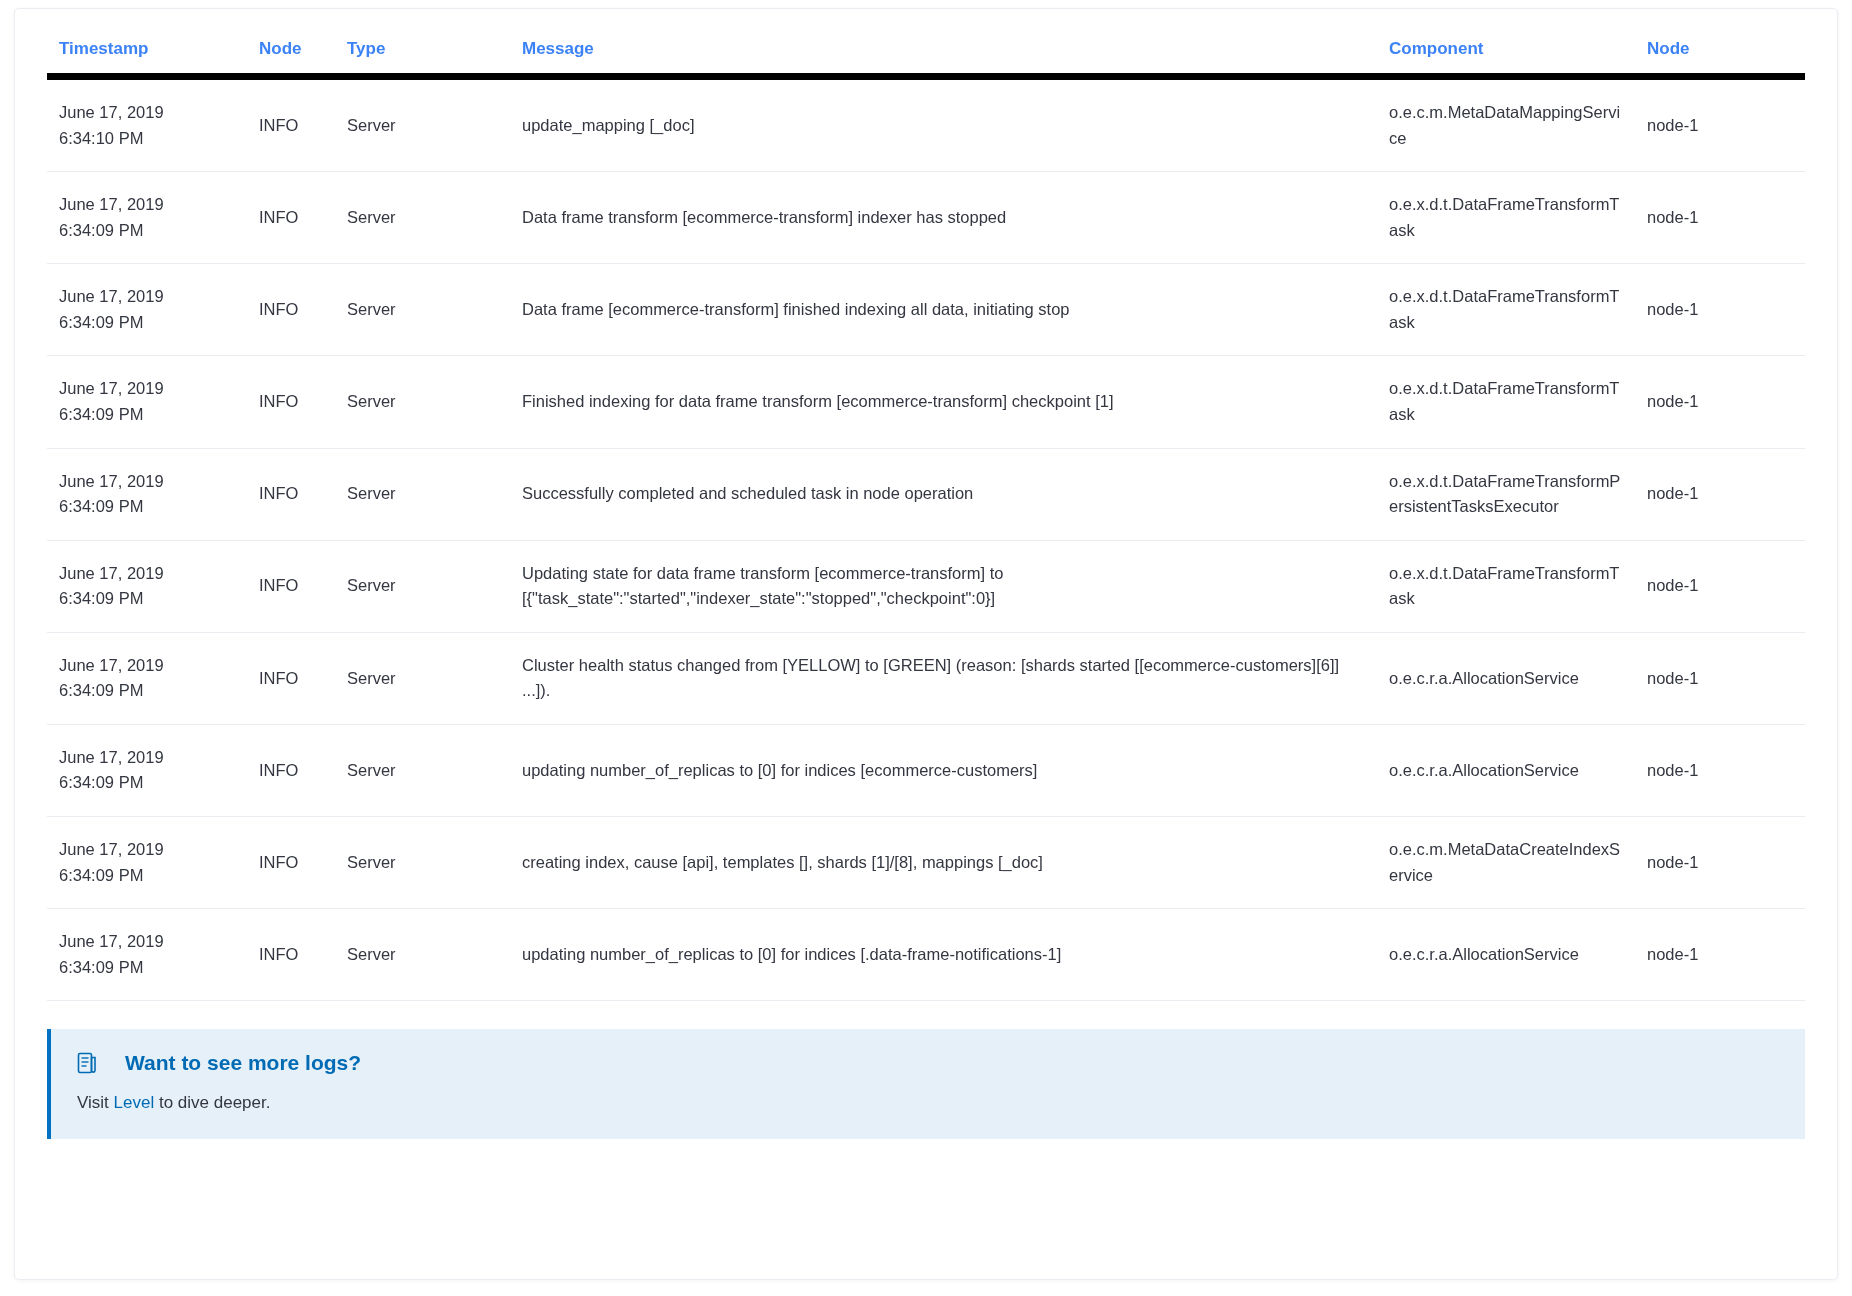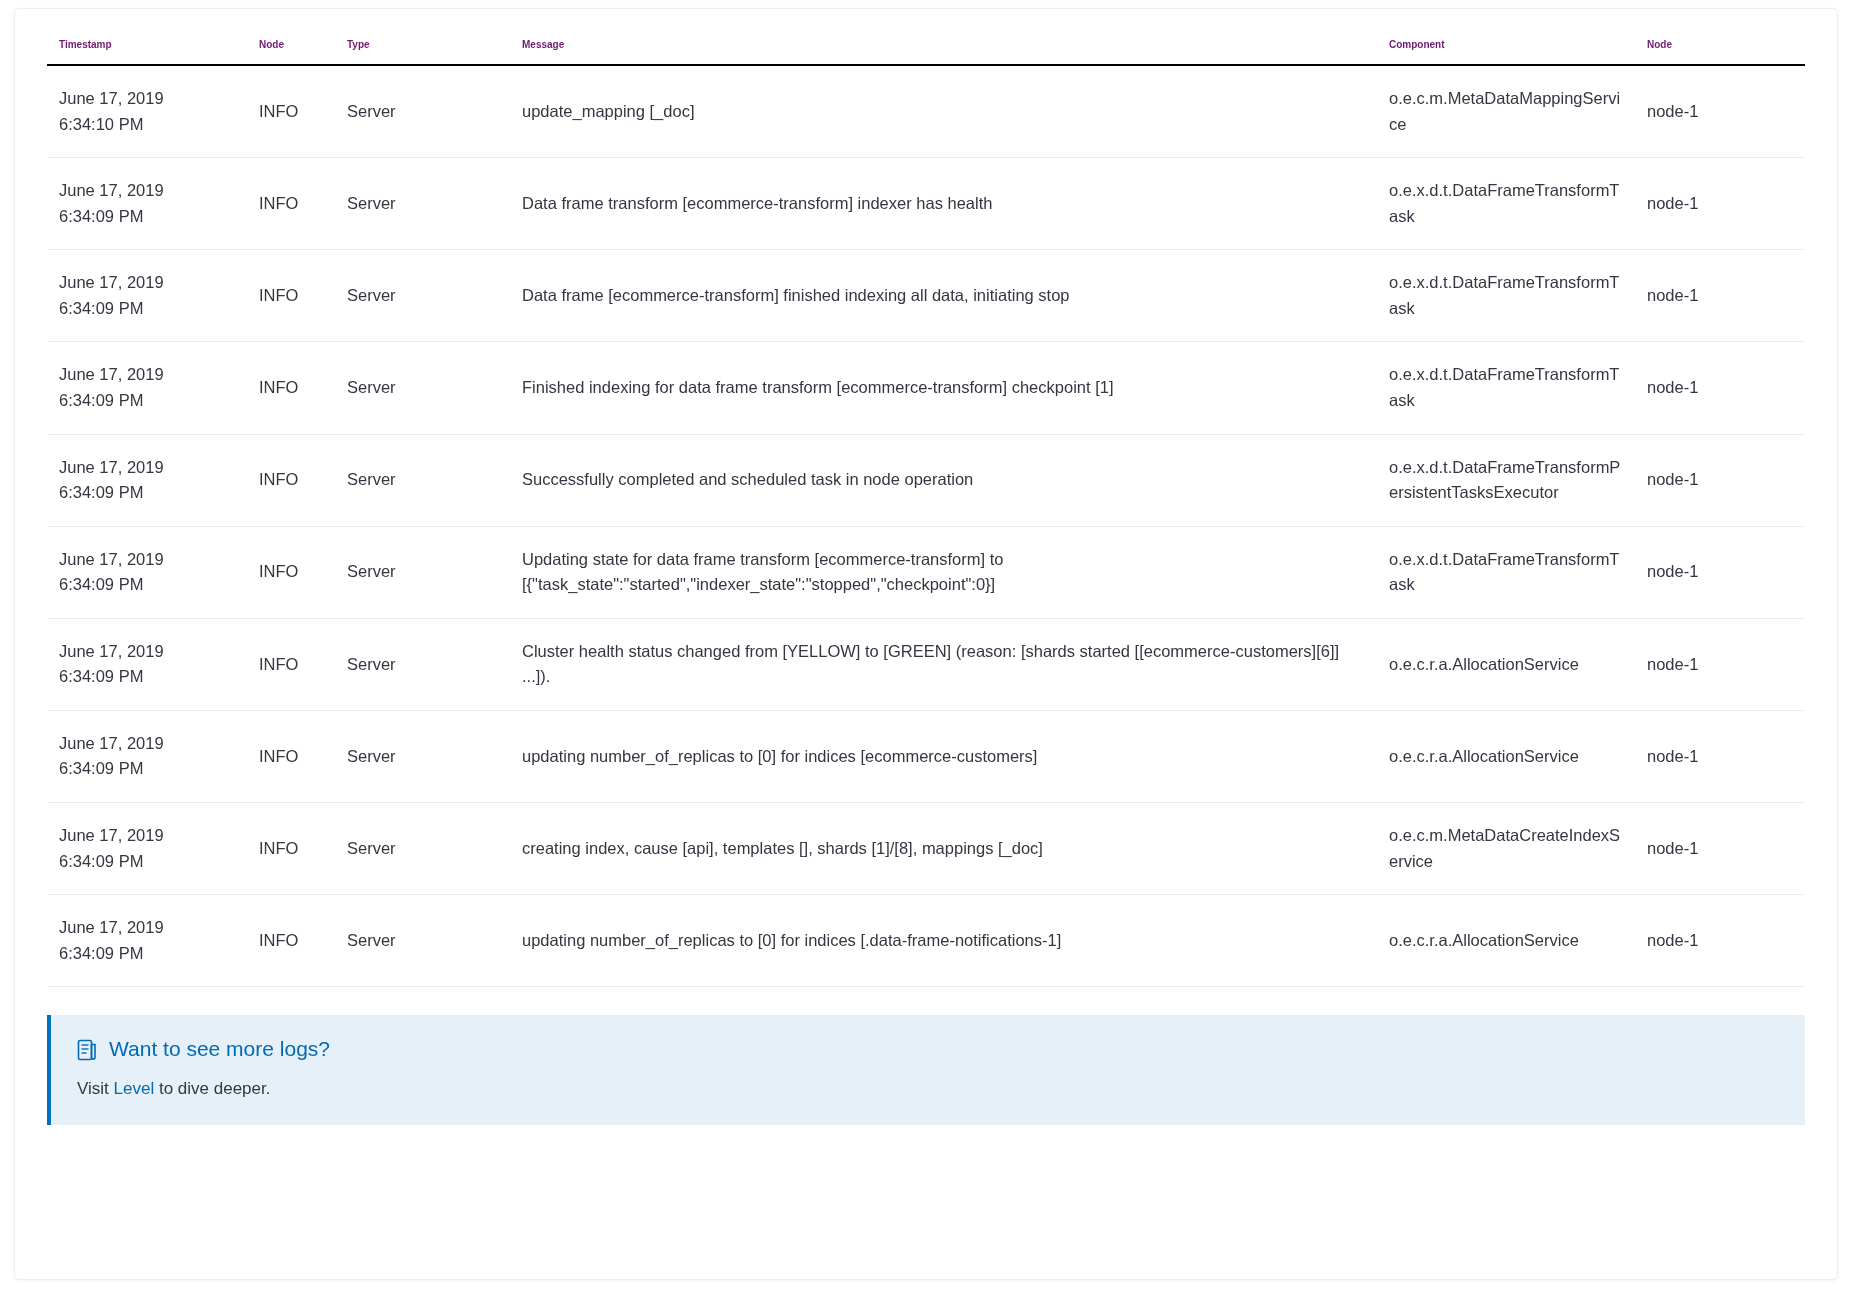--- a/index.html
+++ b/index.html
@@ -42,24 +42,24 @@
     font-weight: 400;
   }
   table.logs {
     width: 100%;
     border-collapse: collapse;
     font-size: 16.5px;
   }
   table.logs thead th {
     text-align: left;
     font-weight: 700;
-    font-size: 10px;
-    color: #701a75;
+    font-size: 17px;
+    color: #3b82f6;
     padding: 0 12px 14px 12px;
-    border-bottom: 2px solid #000000;
+    border-bottom: 7px solid #000000;
     white-space: nowrap;
   }
   table.logs tbody td {
     padding: 20px 12px 20px 12px;
     border-bottom: 1px solid #eaecf1;
     vertical-align: middle;
     color: #343741;
     line-height: 1.55;
   }
   .col-ts { width: 200px; }
@@ -71,25 +71,25 @@
   td.ts { white-space: pre-line; }
   td.comp { word-break: break-all; }
   .callout {
     margin: 28px 0 0 0;
     background: #e6f0f8;
     border-left: 4px solid #0071c2;
     padding: 22px 26px 26px 26px;
   }
   .callout-title {
     display: flex;
-    align-items: flex-end;
-    gap: 12px;
+    align-items: center;
+    gap: 28px;
     color: #006bb4;
     font-size: 21px;
-    font-weight: 400;
+    font-weight: 700;
   }
   .callout-icon svg { display: block; }
   .callout-body {
     margin-top: 18px;
     font-size: 17px;
     color: #343741;
   }
   .callout-body a {
     color: #006bb4;
     text-decoration: none;
@@ -122,21 +122,21 @@
           <td>Server</td>
           <td>update_mapping [_doc]</td>
           <td class="comp">o.e.c.m.MetaDataMappingService</td>
           <td>node-1</td>
         </tr>
         <tr>
           <td class="ts">June 17, 2019
 6:34:09 PM</td>
           <td>INFO</td>
           <td>Server</td>
-          <td>Data frame transform [ecommerce-transform] indexer has health</td>
+          <td>Data frame transform [ecommerce-transform] indexer has stopped</td>
           <td class="comp">o.e.x.d.t.DataFrameTransformTask</td>
           <td>node-1</td>
         </tr>
         <tr>
           <td class="ts">June 17, 2019
 6:34:09 PM</td>
           <td>INFO</td>
           <td>Server</td>
           <td>Data frame [ecommerce-transform] finished indexing all data, initiating stop</td>
           <td class="comp">o.e.x.d.t.DataFrameTransformTask</td>

